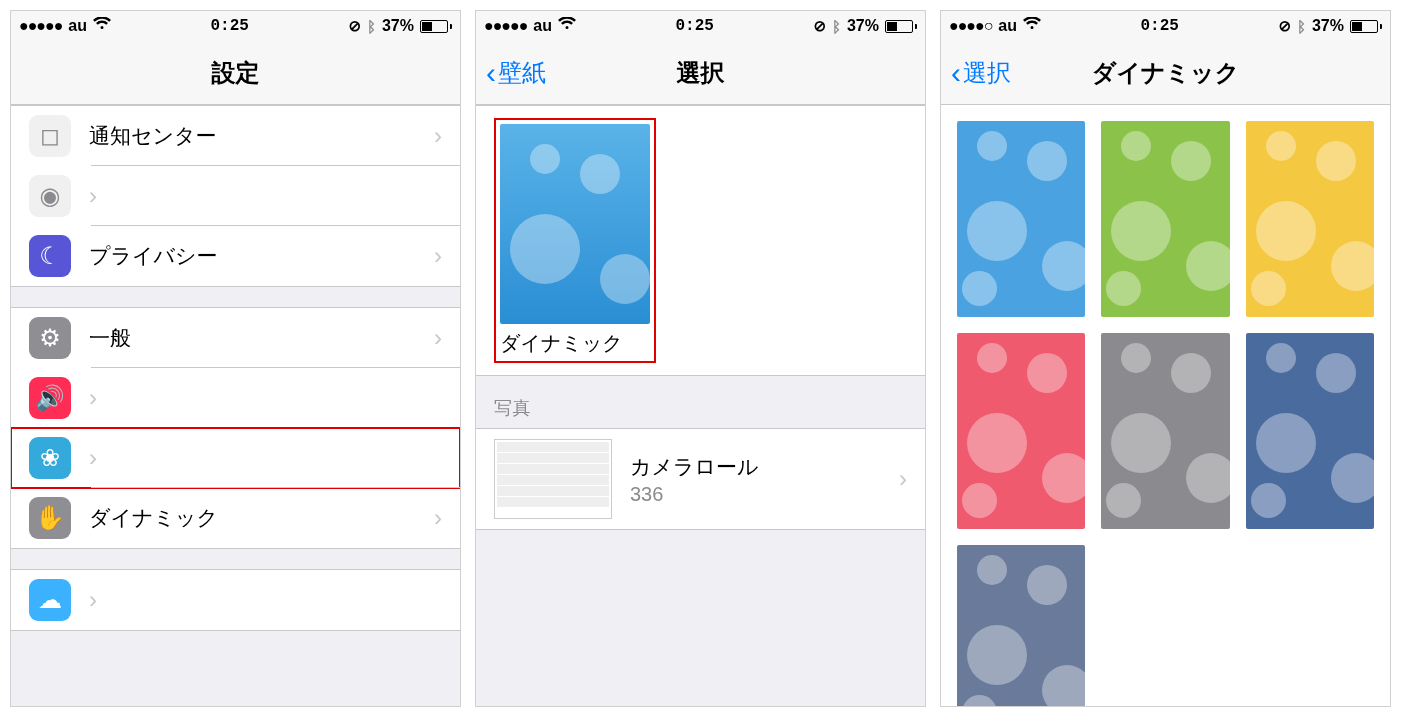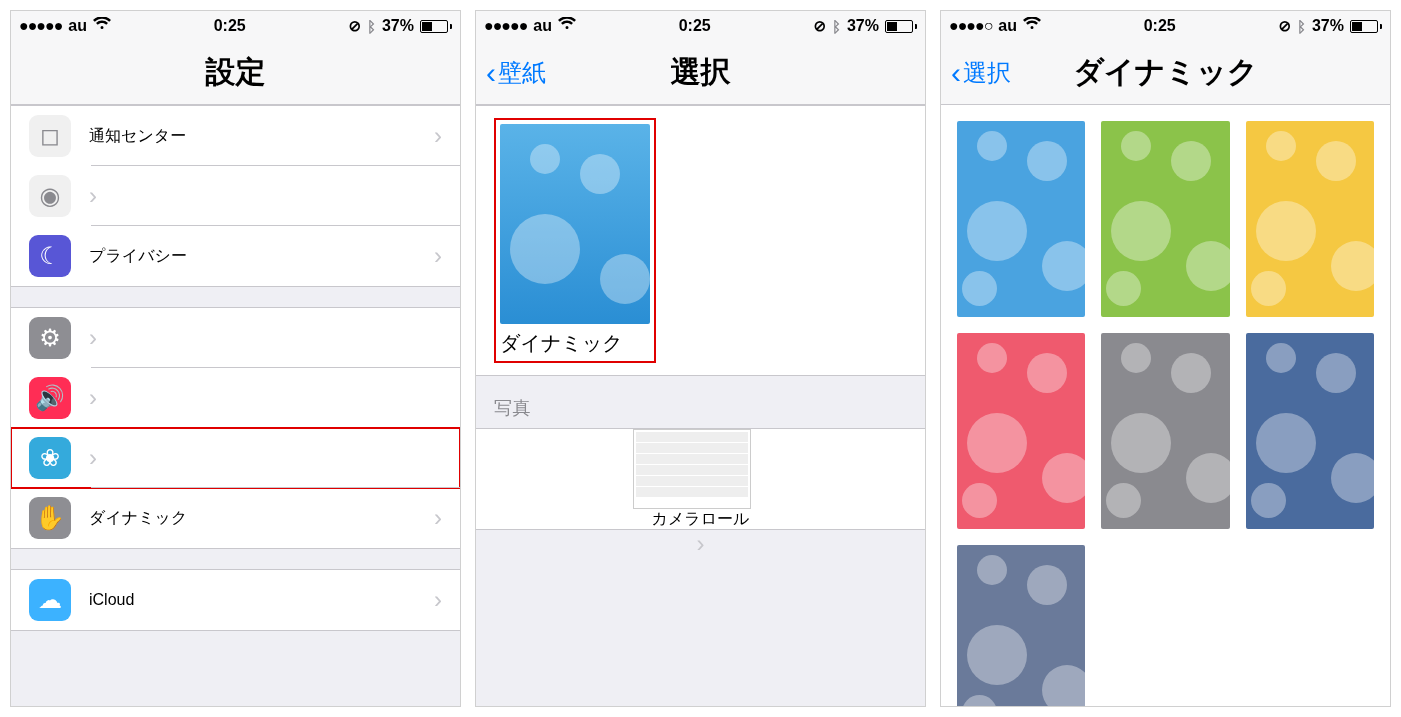--- a/index.html
+++ b/index.html
@@ -23,21 +23,21 @@
   background: #f7f7f8;
   display: flex;
   align-items: center;
   justify-content: space-between;
   padding: 0 8px;
   font-size: 16px;
   font-weight: 600;
   color: #000;
 }
 .sb-left, .sb-right { display: flex; align-items: center; gap: 6px; }
-.sb-center { font-weight: 600; }
+.sb-center { font-weight: 600; font-family: Liberation Mono, monospace; }
 .dots { letter-spacing: -1px; }
 .navbar {
   height: 64px;
   background: #f7f7f8;
   border-bottom: 1px solid #c8c7cc;
   display: flex;
   align-items: center;
   position: relative;
   padding: 0 10px;
 }
@@ -46,21 +46,21 @@
   font-size: 24px;
   display: flex;
   align-items: center;
   cursor: pointer;
 }
 .nav-back-arrow { font-size: 30px; font-weight: 300; margin-right: 2px; }
 .nav-title {
   position: absolute;
   left: 50%;
   transform: translateX(-50%);
-  font-size: 30px;
+  font-size: 24px;
   font-weight: 600;
   color: #000;
 }
 .content { overflow-y: auto; height: calc(100% - 94px); }
 .spacer { height: 20px; }
 .section-header {
   font-size: 18px;
   color: #8a8a8f;
   padding: 20px 18px 8px;
   text-transform: uppercase;
@@ -77,33 +77,33 @@
 }
 .row:not(:last-child)::after {
   content: '';
   position: absolute;
   left: 80px;
   right: 0;
   bottom: 0;
   height: 1px;
   background: #c8c7cc;
 }
-.row.photo-row { height: 100px; flex-direction: column; }
+.row.photo-row { height: 100px; }
 .row.photo-row::after { left: 150px; }
 .row-icon {
   width: 42px;
   height: 42px;
   border-radius: 9px;
   margin-right: 18px;
   display: flex;
   align-items: center;
   justify-content: center;
   flex-shrink: 0;
 }
-.row-label { font-size: 16px; flex: 1; color: #000; }
+.row-label { font-size: 21px; flex: 1; color: #000; }
 .row-sub { font-size: 20px; color: #8a8a8f; margin-top: 2px; }
 .row-text { display: flex; flex-direction: column; flex:1; }
 .chevron { color: #c7c7cc; font-size: 24px; }
 .highlight-box { border: 2px solid #e00000; }
 .phone1 .row.highlighted { outline: 2px solid #e00000; outline-offset: -1px; }
 .thumb-row { display: flex; gap: 14px; padding: 12px 18px; background:#fff; border-top:1px solid #c8c7cc; border-bottom:1px solid #c8c7cc;}
 .thumb-col { display:flex; flex-direction:column; }
 .thumb {
   width: 150px;
   height: 200px;
@@ -181,41 +181,41 @@
         <div class="row">
           <div class="row-icon" style="background: rgb(88, 86, 214); color: rgb(255, 255, 255); font-size: 24px;">☾</div>
           <span class="row-label">プライバシー</span>
           <span class="chevron">›</span>
         </div>
       </div>
     <div class="spacer"></div>
     <div class="list" id="s1-list2">
         <div class="row">
           <div class="row-icon" style="background: rgb(142, 142, 147); color: rgb(255, 255, 255); font-size: 24px;">⚙</div>
+          <span class="row-label">一般</span>
           <span class="chevron">›</span>
         </div>
         <div class="row">
           <div class="row-icon" style="background: rgb(255, 45, 85); color: rgb(255, 255, 255); font-size: 24px;">🔊</div>
           <span class="chevron">›</span>
         </div>
         <div class="row highlighted">
           <div class="row-icon" style="background: rgb(52, 170, 220); color: rgb(255, 255, 255); font-size: 24px;">❀</div>
           <span class="chevron">›</span>
         </div>
         <div class="row">
           <div class="row-icon" style="background: rgb(142, 142, 147); color: rgb(255, 255, 255); font-size: 24px;">✋</div>
           <span class="row-label">ダイナミック</span>
           <span class="chevron">›</span>
         </div>
       </div>
     <div class="spacer"></div>
     <div class="list" id="s1-list3">
         <div class="row">
           <div class="row-icon" style="background: rgb(60, 178, 255); color: rgb(255, 255, 255); font-size: 24px;">☁</div>
-          <span class="row-label">iCloud</span>
           <span class="chevron">›</span>
         </div>
       </div>
   </div>
 </div>
 
 <div class="phone phone2">
   <div class="statusbar">
     <div class="sb-left">
       <span class="dots">●●●●●</span>
@@ -264,20 +264,21 @@
         <div class="photo-thumb">
           <div class="mini"></div>
             <div class="mini"></div>
             <div class="mini"></div>
             <div class="mini"></div>
             <div class="mini"></div>
             <div class="mini"></div>
         </div>
         <div class="row-text">
           <span class="row-label">カメラロール</span>
+          <span class="row-sub">336</span>
         </div>
         <span class="chevron">›</span>
       </div>
     </div>
   </div>
 </div>
 
 <div class="phone phone3">
   <div class="statusbar">
     <div class="sb-left">

